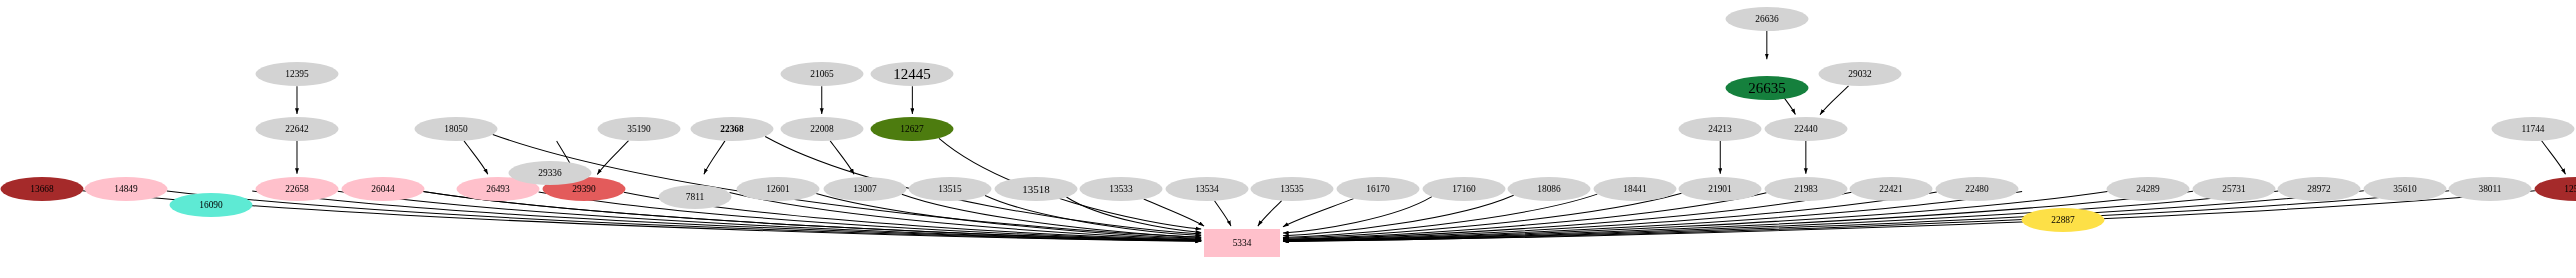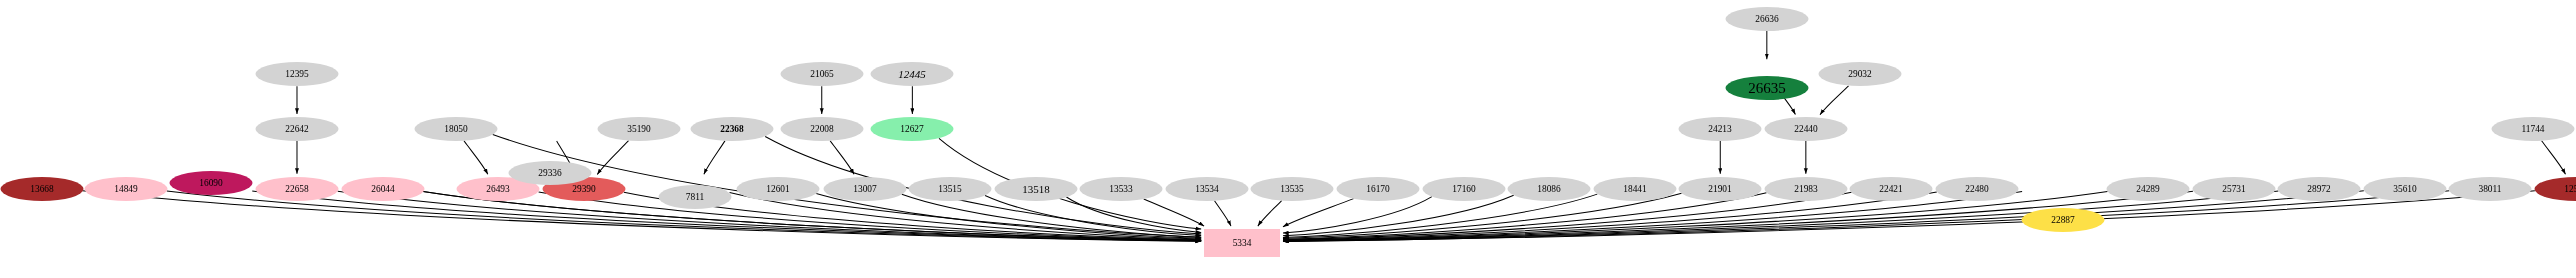--- a/index.html
+++ b/index.html
@@ -76,21 +76,21 @@
         <path d="M672.5,304.1 C981.6,352.3 1637.0,377.2 1909.0,381.9" fill="none" stroke="#000000" stroke-width="1.6" marker-end="url(#arrow)"></path>
       </g>
   </svg>
   <div id="nodes">
       <div class="node ellipse" style="left: 42px; top: 189px; width: 83px; height: 24px; background: rgb(165, 42, 42); color: rgb(0, 0, 0); font-size: 9.4px; align-items: center;">
         <span>13668</span>
       </div>
       <div class="node ellipse" style="left: 126px; top: 189px; width: 83px; height: 24px; background: rgb(255, 192, 203); color: rgb(0, 0, 0); font-size: 9.4px;">
         <span>14849</span>
       </div>
-      <div class="node ellipse" style="left: 211px; top: 183px; width: 83px; height: 24px; background: #be185d; color: rgb(0, 0, 0); font-size: 9.4px;">
+      <div class="node ellipse" style="left: 211px; top: 205px; width: 83px; height: 24px; background: #5eead4; color: rgb(0, 0, 0); font-size: 9.4px;">
         <span>16090</span>
       </div>
       <div class="node ellipse" style="left: 297px; top: 189px; width: 83px; height: 24px; background: rgb(255, 192, 203); color: rgb(0, 0, 0); font-size: 9.4px;">
         <span>22658</span>
       </div>
       <div class="node ellipse" style="left: 383px; top: 189px; width: 83px; height: 24px; background: rgb(255, 192, 203); color: rgb(0, 0, 0); font-size: 9.4px;">
         <span>26044</span>
       </div>
       <div class="node ellipse" style="left: 498px; top: 189px; width: 83px; height: 24px; background: rgb(255, 192, 203); color: rgb(0, 0, 0); font-size: 9.4px;">
         <span>26493</span>
@@ -178,39 +178,39 @@
       </div>
       <div class="node ellipse" style="left: 639px; top: 129px; width: 83px; height: 24px; background: rgb(211, 211, 211); color: rgb(0, 0, 0); font-size: 9.4px;">
         <span>35190</span>
       </div>
       <div class="node ellipse" style="left: 732px; top: 129px; width: 83px; height: 24px; background: rgb(211, 211, 211); color: rgb(0, 0, 0); font-size: 9.4px; font-weight: bold;">
         <span>22368</span>
       </div>
       <div class="node ellipse" style="left: 822px; top: 129px; width: 83px; height: 24px; background: rgb(211, 211, 211); color: rgb(0, 0, 0); font-size: 9.4px;">
         <span>22008</span>
       </div>
-      <div class="node ellipse" style="left: 912px; top: 129px; width: 83px; height: 24px; background: #86efac; color: rgb(0, 0, 0); font-size: 9.4px; text-align: center;">
+      <div class="node ellipse" style="left: 912px; top: 129px; width: 83px; height: 24px; background: #4d7c0f; color: rgb(0, 0, 0); font-size: 9.4px; text-align: center;">
         <span>12627</span>
       </div>
       <div class="node ellipse" style="left: 1720px; top: 129px; width: 83px; height: 24px; background: rgb(211, 211, 211); color: rgb(0, 0, 0); font-size: 9.4px;">
         <span>24213</span>
       </div>
       <div class="node ellipse" style="left: 1806px; top: 129px; width: 83px; height: 24px; background: rgb(211, 211, 211); color: rgb(0, 0, 0); font-size: 9.4px;">
         <span>22440</span>
       </div>
       <div class="node ellipse" style="left: 2533px; top: 129px; width: 83px; height: 24px; background: rgb(211, 211, 211); color: rgb(0, 0, 0); font-size: 9.4px;">
         <span>11744</span>
       </div>
       <div class="node ellipse" style="left: 297px; top: 74px; width: 83px; height: 24px; background: rgb(211, 211, 211); color: rgb(0, 0, 0); font-size: 9.4px;">
         <span>12395</span>
       </div>
       <div class="node ellipse" style="left: 822px; top: 74px; width: 83px; height: 24px; background: rgb(211, 211, 211); color: rgb(0, 0, 0); font-size: 9.4px;">
         <span>21065</span>
       </div>
-      <div class="node ellipse" style="left: 912px; top: 74px; width: 83px; height: 24px; background: rgb(211, 211, 211); color: rgb(0, 0, 0); font-size: 11px; font-style: italic;">
+      <div class="node ellipse" style="left: 912px; top: 74px; width: 83px; height: 24px; background: rgb(211, 211, 211); color: rgb(0, 0, 0); font-size: 15px;">
         <span>12445</span>
       </div>
       <div class="node ellipse" style="left: 1767px; top: 88px; width: 83px; height: 24px; background: #15803d; color: rgb(0, 0, 0); font-size: 15px;">
         <span>26635</span>
       </div>
       <div class="node ellipse" style="left: 1860px; top: 74px; width: 83px; height: 24px; background: rgb(211, 211, 211); color: rgb(0, 0, 0); font-size: 9.4px;">
         <span>29032</span>
       </div>
       <div class="node ellipse" style="left: 1767px; top: 19px; width: 83px; height: 24px; background: rgb(211, 211, 211); color: rgb(0, 0, 0); font-size: 9.4px;">
         <span>26636</span>

